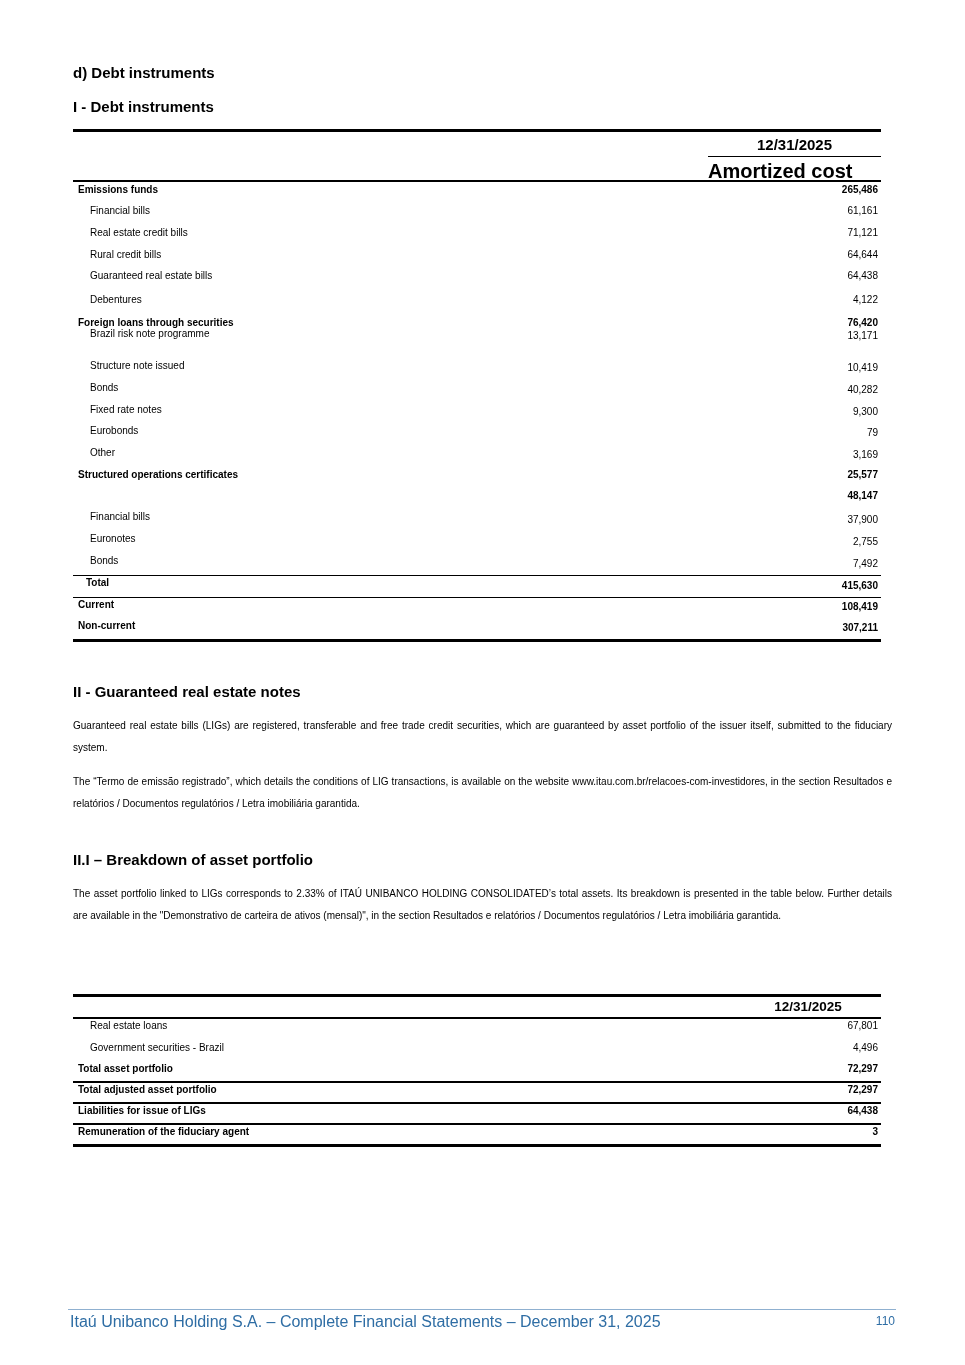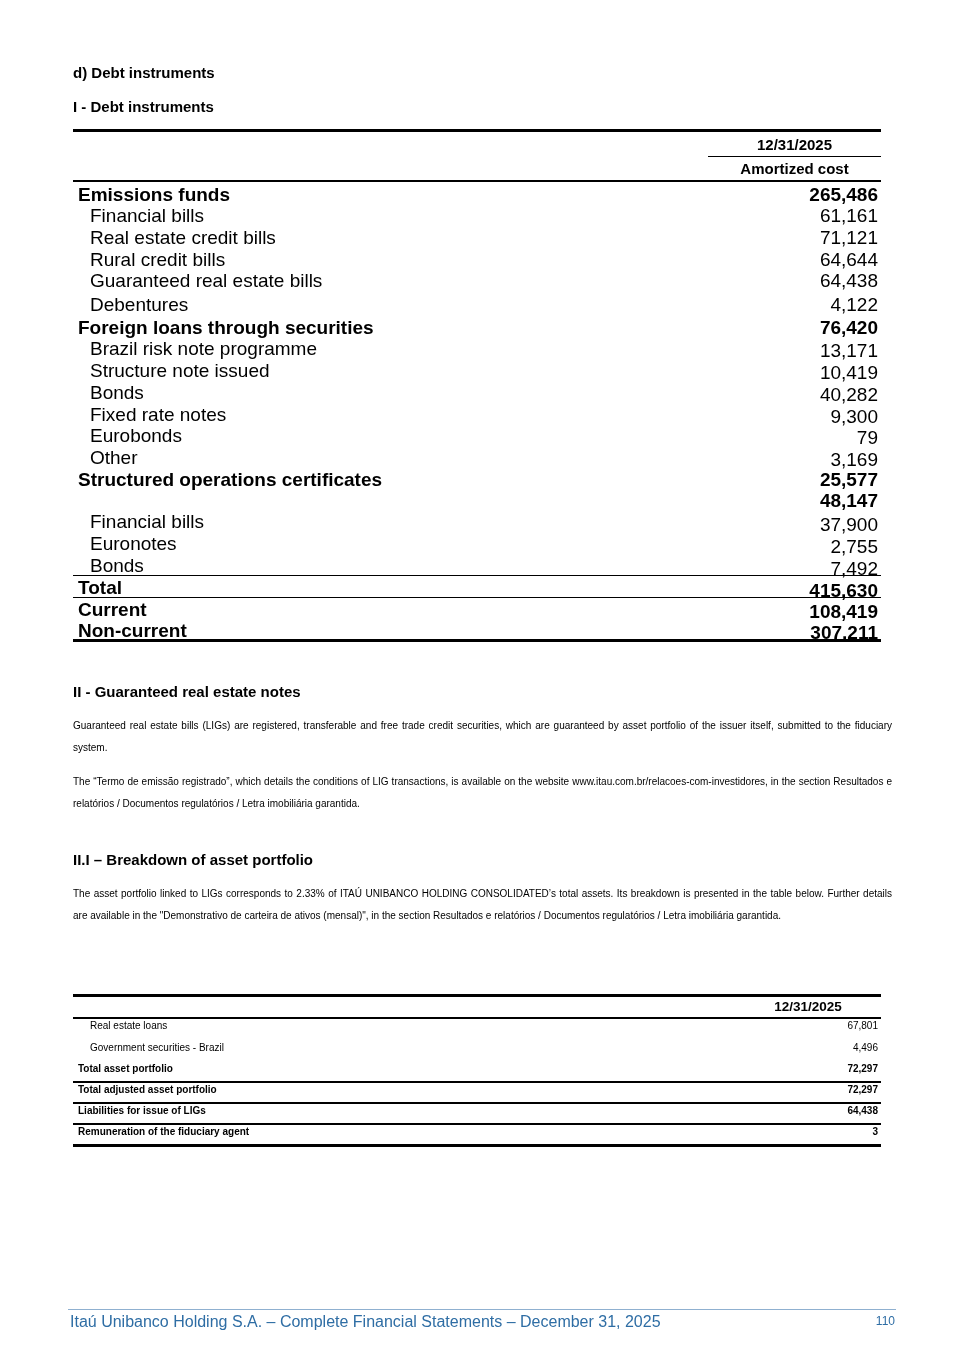--- a/index.html
+++ b/index.html
@@ -2,21 +2,21 @@
 <html><head>
   <meta charset="utf-8">
   <style>
     html, body { margin: 0; padding: 0; background: #ffffff; }
     body { width: 965px; height: 1365px; position: relative; overflow: hidden;
       font-family: "Liberation Sans", sans-serif; color: #000; }
     .abs { position: absolute; }
     .h-bold { font-weight: bold; font-size: 15px; }
     .t1 { position: absolute; left: 73px; width: 808px; }
     .t1 .rule { position: absolute; left: 0; width: 808px; background: #000; }
-    .row { position: absolute; left: 0; width: 808px; height: 21px; font-size: 19px; }
+    .row { position: absolute; left: 0; width: 808px; height: 21px; font-size: 10px; }
     .row .lbl { position: absolute; left: 5px; top: 0; white-space: nowrap; }
     .row .lbl.sub { left: 17px; }
     .row .val { position: absolute; right: 3px; top: 0; white-space: nowrap; }
     .row.bold { font-weight: bold; }
     .para { position: absolute; left: 73px; width: 819px; font-size: 10px; line-height: 22px; text-align: justify; }
     .t2 { position: absolute; left: 73px; width: 808px; }
     .t2 .rule { position: absolute; left: 0; width: 808px; background: #000; }
     .t2 .row { font-size: 10px; height: 20px; }
     .footer-line { position: absolute; left: 68px; width: 828px; top: 1309px; height: 1px; background: #8fb0d0; }
     .footer-text { position: absolute; left: 70px; top: 1313px; font-size: 16px; color: #2e6da4; }
@@ -25,21 +25,21 @@
 </head>
 <body>
 
 <div class="abs h-bold" style="left:73px; top:64px;text-align:center;">d) Debt instruments</div>
 <div class="abs h-bold" style="left:73px; top:98px;">I - Debt instruments</div>
 
 <div class="t1" style="top:0;">
   <div class="rule" style="top:129px; height:3px;"></div>
   <div class="abs" style="left:635px; width:173px; top:136px; text-align:center; font-weight:bold; font-size:15px;">12/31/2025</div>
   <div class="abs" style="left:635px; width:173px; top:156px; height:1px; background:#000;"></div>
-  <div class="abs" style="left:635px; width:173px; top:160px; text-align:center; font-weight:bold; font-size:15px;">Amortized cost</div>
+  <div class="abs" style="left:635px; width:173px; top:160px; font-weight:bold; font-size:20px;">Amortized cost</div>
   <div class="rule" style="top:180px; height:2px;"></div>
 
   <div class="row bold" style="top:184px;">
       <span class="lbl">Emissions funds</span>
       <span class="val">265,486</span>
     </div>
   <div class="row" style="top:205px;">
       <span class="lbl sub">Financial bills</span>
       <span class="val">61,161</span>
     </div>
@@ -56,21 +56,21 @@
       <span class="val">64,438</span>
     </div>
   <div class="row" style="top:294px;">
       <span class="lbl sub">Debentures</span>
       <span class="val">4,122</span>
     </div>
   <div class="row bold" style="top:317px;">
       <span class="lbl">Foreign loans through securities</span>
       <span class="val">76,420</span>
     </div>
-  <div class="row" style="top:339px;">
+  <div class="row" style="top:329px;">
       <span class="lbl sub" style="top:-1px;">Brazil risk note programme</span>
       <span class="val" style="top:1px;">13,171</span>
     </div>
   <div class="row" style="top:361px;">
       <span class="lbl sub" style="top:-1px;">Structure note issued</span>
       <span class="val" style="top:1px;">10,419</span>
     </div>
   <div class="row" style="top:383px;">
       <span class="lbl sub" style="top:-1px;">Bonds</span>
       <span class="val" style="top:1px;">40,282</span>
@@ -101,21 +101,21 @@
   <div class="row" style="top:534px;">
       <span class="lbl sub" style="top:-1px;">Euronotes</span>
       <span class="val" style="top:2px;">2,755</span>
     </div>
   <div class="row" style="top:556px;">
       <span class="lbl sub" style="top:-1px;">Bonds</span>
       <span class="val" style="top:2px;">7,492</span>
     </div>
   <div class="rule" style="top:575px; height:1px;"></div>
   <div class="row bold" style="top:578px;">
-      <span class="lbl" style="top:-1px;">Total</span>
+      <span class="lbl" style="top:-1px;margin-left:8px;">Total</span>
       <span class="val" style="top:2px;">415,630</span>
     </div>
   <div class="rule" style="top:597px; height:1px;"></div>
   <div class="row bold" style="top:600px;">
       <span class="lbl" style="top:-1px;">Current</span>
       <span class="val" style="top:1px;">108,419</span>
     </div>
   <div class="row bold" style="top:621px;">
       <span class="lbl" style="top:-1px;">Non-current</span>
       <span class="val" style="top:1px;">307,211</span>

